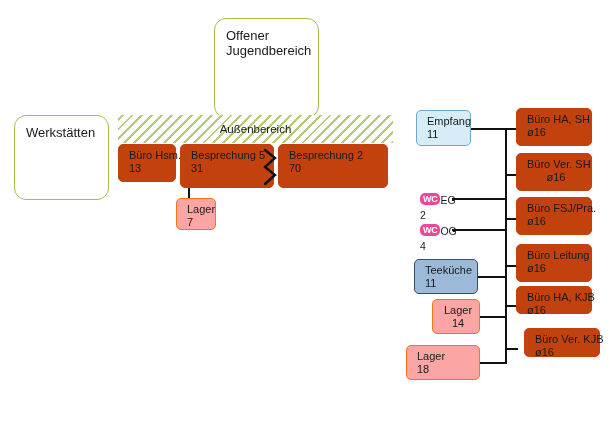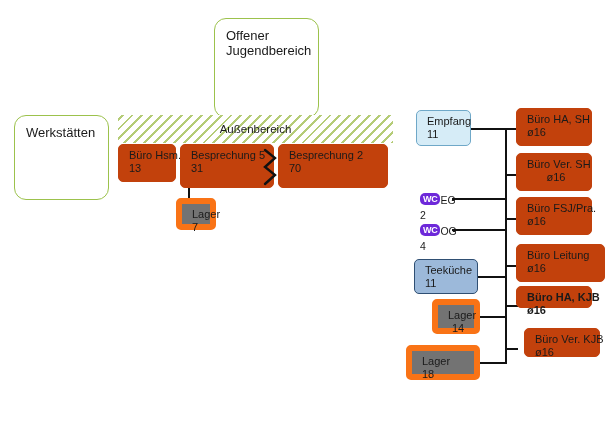--- a/index.html
+++ b/index.html
@@ -52,22 +52,22 @@
     background: #9cb9da;
     border: 1.6px solid #2f4f73;
   }
   
   .pale {
     background: #d6ecf7;
     border: 1.4px solid #6fa8c8;
   }
   
   .grey {
-    background: #737373;
-    border: 6px solid #f97316;
+    background: #fca5a5;
+    border: 1px solid #f97316;
   }
 
   
   .hatch {
     position: absolute;
     box-sizing: border-box;
     background-color: #ffffff;
     background-image: repeating-linear-gradient(
       -45deg,
       #b5cc77 0px, #b5cc77 2px,
@@ -87,21 +87,21 @@
   
   .wc {
     position: absolute;
     font-size: 10.5px;
     line-height: 12px;
     color: #1a1a1a;
     white-space: nowrap;
   }
   .wc .badge {
     display: inline-block;
-    background: #6d28d9;
+    background: #ec4899;
     color: #ffffff;
     font-size: 9px;
     font-weight: bold;
     letter-spacing: -0.3px;
     border-radius: 5px;
     padding: 0px 3px;
     vertical-align: middle;
     position: relative;
     top: -1px;
     text-align: center;
@@ -217,26 +217,26 @@
   <div class="node blue" style="left:516px; top:153px; width:76px; height:38px;text-align:center;">
     <span class="ttl">Büro Ver. SH</span>
     <span class="num">ø16</span>
   </div>
 
   <div class="node blue" style="left:516px; top:197px; width:76px; height:38px;">
     <span class="ttl">Büro FSJ/Pra.</span>
     <span class="num">ø16</span>
   </div>
 
-  <div class="node blue" style="left:516px; top:244px; width:89px; height:38px;">
+  <div class="node blue" style="left:516px; top:244px; width:76px; height:38px;">
     <span class="ttl">Büro Leitung</span>
     <span class="num">ø16</span>
   </div>
 
-  <div class="node blue" style="left:516px; top:286px; width:76px; height:22px;font-weight:bold;">
+  <div class="node blue" style="left:516px; top:286px; width:76px; height:28px;">
     <span class="ttl">Büro HA, KJB</span>
     <span class="num">ø16</span>
   </div>
 
   <div class="node blue" style="left:524px; top:328px; width:76px; height:29px;">
     <span class="ttl">Büro Ver. KJB</span>
     <span class="num">ø16</span>
   </div>
 
 </div>

